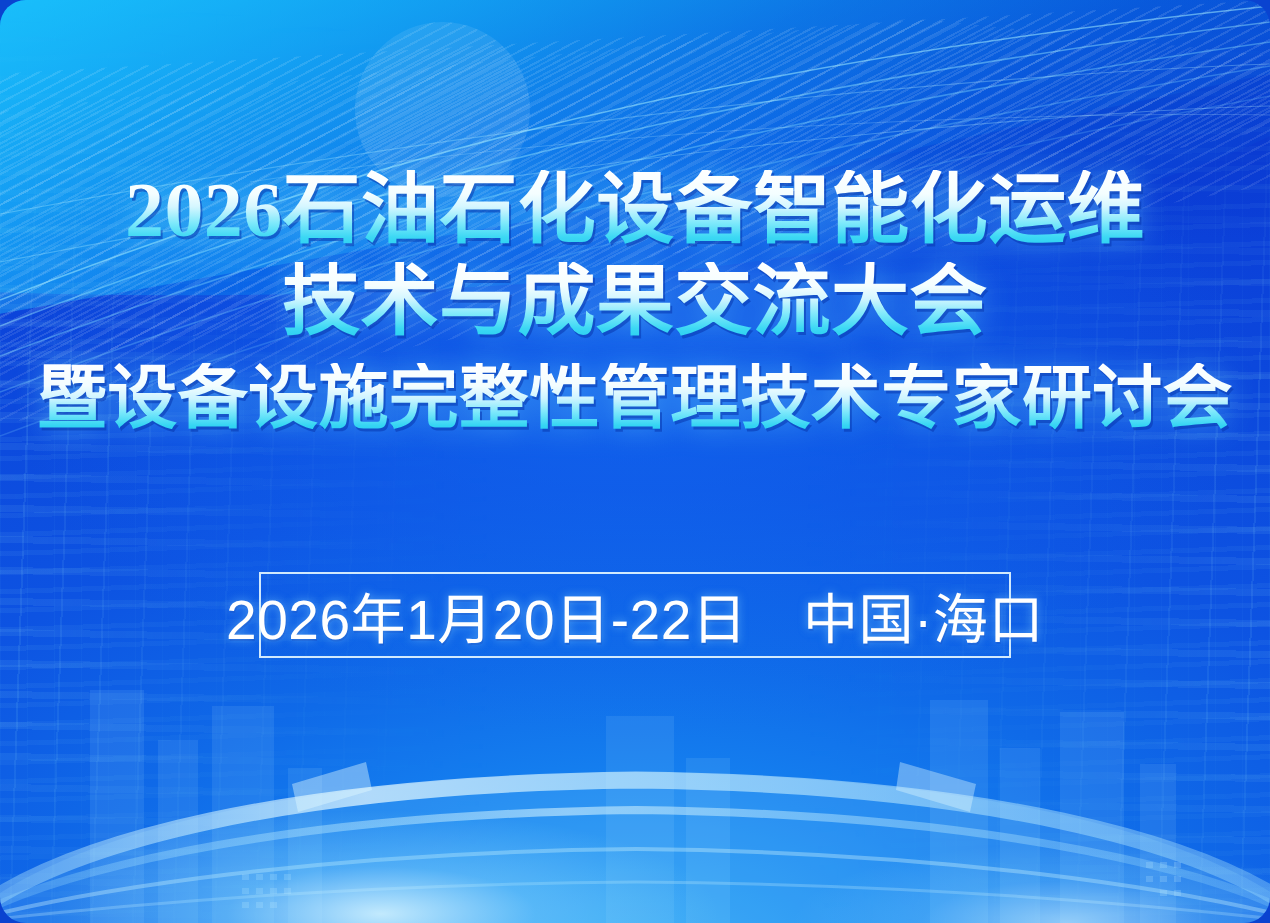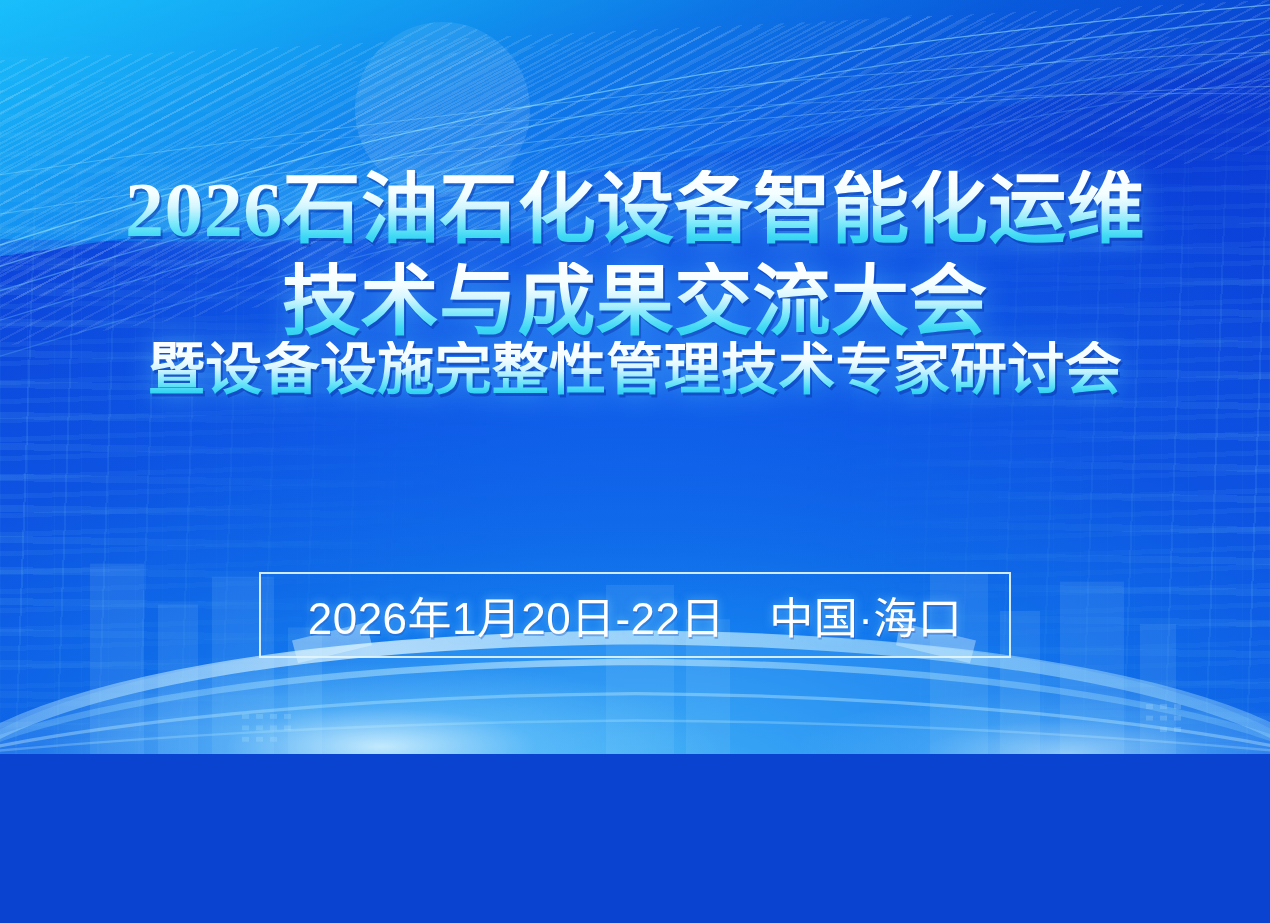--- a/index.html
+++ b/index.html
@@ -4,24 +4,25 @@
 <title>Conference Poster</title>
 <style>
   html, body {
     margin: 0;
     padding: 0;
     background: #0a43d0;
   }
   #poster {
     position: relative;
     width: 1270px;
-    height: 754px;
+    height: 923px;
     overflow: hidden;
     font-family: "Liberation Sans", "DejaVu Sans", sans-serif;
     background: radial-gradient(ellipse 120% 90% at 50% 105%, #2fa8f5 0%, #1581f0 22%, #0f6ae8 38%, #0d53e2 58%, #0b3fd8 100%);
+    border-radius: 26px;
   }
 
   
   .layer { position: absolute; inset: 0; pointer-events: none; }
 
   
   .bg-vignette {
     background:
       radial-gradient(ellipse 70% 55% at 50% 42%, rgba(20,110,245,0.55) 0%, rgba(12,70,225,0.0) 70%),
       linear-gradient(180deg, rgba(6,46,190,0.55) 0%, rgba(6,46,190,0.0) 26%);
@@ -150,21 +151,22 @@
     background-clip: text;
     color: transparent;
     -webkit-text-fill-color: transparent;
     filter: drop-shadow(2px 3px 0px rgba(8,55,175,0.55))
             drop-shadow(0 0 14px rgba(120,230,255,0.40));
     white-space: nowrap;
   }
   .title-1 { font-size: 78px; }
   .title-2 { font-size: 78px; margin-top: 12px; }
   .title-3 {
-    font-size: 57px;
+    font-size: 70px;
+    margin-top: 22px;
     background: linear-gradient(180deg,
         #ffffff 0%,
         #f2fdff 32%,
         #cdf4ff 50%,
         #79e7fb 70%,
         #35d5f3 88%,
         #21caf0 100%);
     -webkit-background-clip: text;
     background-clip: text;
   }
@@ -176,21 +178,21 @@
     top: 572px;
     width: 752px;
     height: 86px;
     box-sizing: border-box;
     border: 2px solid rgba(226,245,255,0.92);
     display: flex;
     align-items: center;
     justify-content: center;
   }
   .date-text {
-    font-size: 44px;
+    font-size: 55px;
     color: #ffffff;
     letter-spacing: 0.01em;
     white-space: pre;
     text-shadow: 0 0 10px rgba(150,225,255,0.55), 1px 2px 0 rgba(10,60,185,0.35);
   }
 
   .slogan {
     position: absolute;
     left: 0; right: 0;
     top: 690px;

